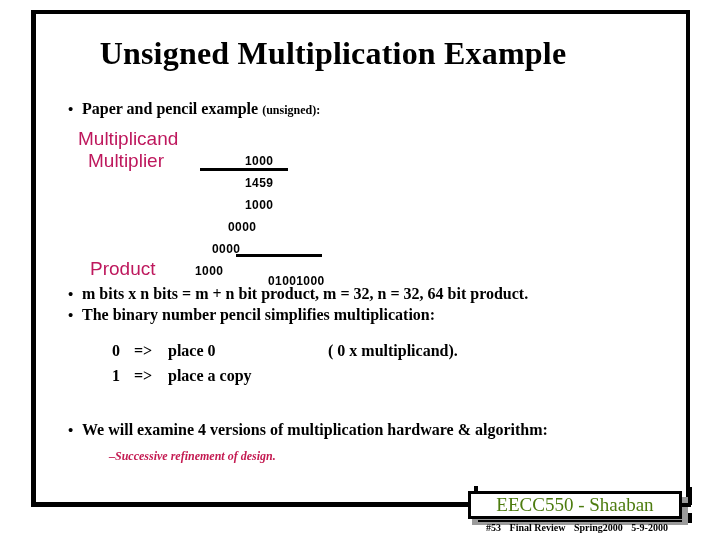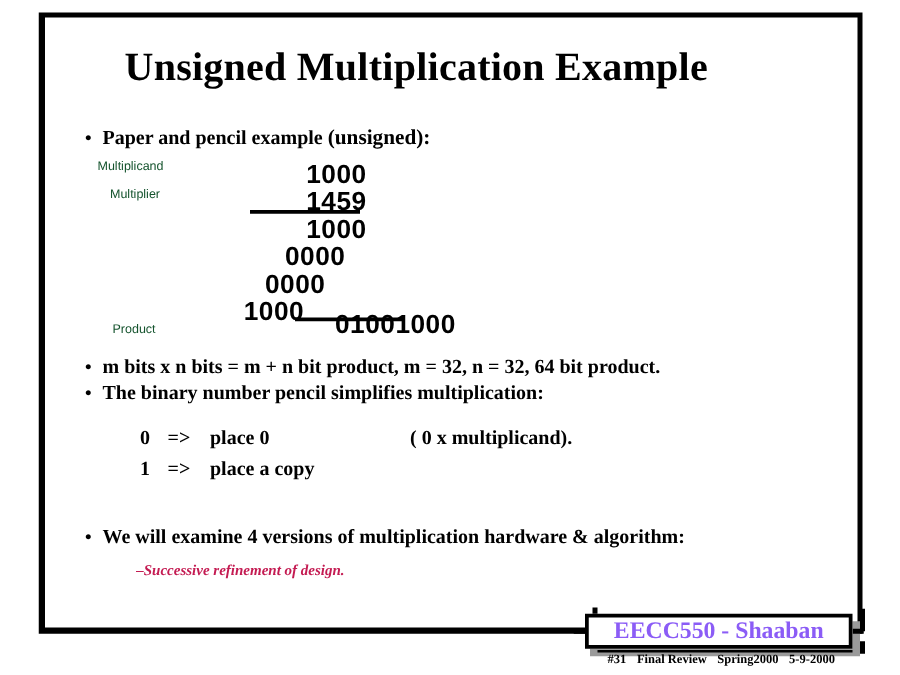--- a/index.html
+++ b/index.html
@@ -65,21 +65,21 @@
   }
   .bullet-text {
     display: inline-block;
   }
 
   #bullet-paper {
     left: 68px;
     top: 100px;
     font-size: 16px;
   }
-  #bullet-paper .sub-small { font-size: 17px; }
+  #bullet-paper .sub-small { font-size: 12px; }
 
   #bullet-mbits {
     left: 68px;
     top: 285px;
     font-size: 16px;
   }
   #bullet-binsys {
     left: 68px;
     top: 306px;
     font-size: 16px;
@@ -94,33 +94,34 @@
   #multiplication-block {
     position: absolute;
     left: 60px;
     top: 124px;
     width: 360px;
     height: 155px;
   }
   .mul-label {
     position: absolute;
     font-family: "Liberation Sans", "DejaVu Sans", sans-serif;
-    font-size: 10px;
+    font-size: 19px;
     font-weight: normal;
-    color: #14532d;
+    color: #be185d;
     white-space: nowrap;
   }
   .mul-digits {
     position: absolute;
     font-family: "Liberation Sans", "DejaVu Sans", sans-serif;
-    font-size: 21px;
+    font-size: 12px;
     font-weight: bold;
     color: #000000;
     white-space: nowrap;
     letter-spacing: 0.4px;
+    margin-top: 26px;
   }
   .mul-rule {
     position: absolute;
     background: #000000;
     height: 3px;
   }
 
   #lbl-multiplicand { left: 18px;  top: 4px; }
   #lbl-multiplier   { left: 28px;  top: 26px; }
   #lbl-product      { left: 30px;  top: 134px; }
@@ -194,23 +195,23 @@
     height: 28px;
     border: 3px solid #000000;
     background: #ffffff;
     box-sizing: border-box;
     display: flex;
     align-items: center;
     justify-content: center;
   }
   #badge-title {
     font-family: "Liberation Serif", "DejaVu Serif", serif;
-    font-weight: bold;
+    font-weight: normal;
     font-size: 19px;
-    color: #8b5cf6;
+    color: #4d7c0f;
     white-space: nowrap;
   }
   .badge-tick {
     position: absolute;
     top: 12px;
     width: 9px;
     height: 4px;
     background: #000000;
   }
   #badge-tick-left  { left: -7px; }
@@ -316,18 +317,18 @@
   <div class="badge-stub" id="badge-stub-tl"></div>
   <div class="badge-stub" id="badge-stub-tr"></div>
   <div class="badge-stub" id="badge-stub-br"></div>
   <div class="badge-tick" id="badge-tick-left"></div>
   <div class="badge-tick" id="badge-tick-right"></div>
   <div id="badge-box">
     <span id="badge-title">EECC550 - Shaaban</span>
   </div>
   <div id="footer-rule"></div>
   <div id="footer-meta">
-    <span>#31</span>
+    <span>#53</span>
     <span>Final Review</span>
     <span>Spring2000</span>
     <span>5-9-2000</span>
   </div>
 </div>
 
 </body></html>

